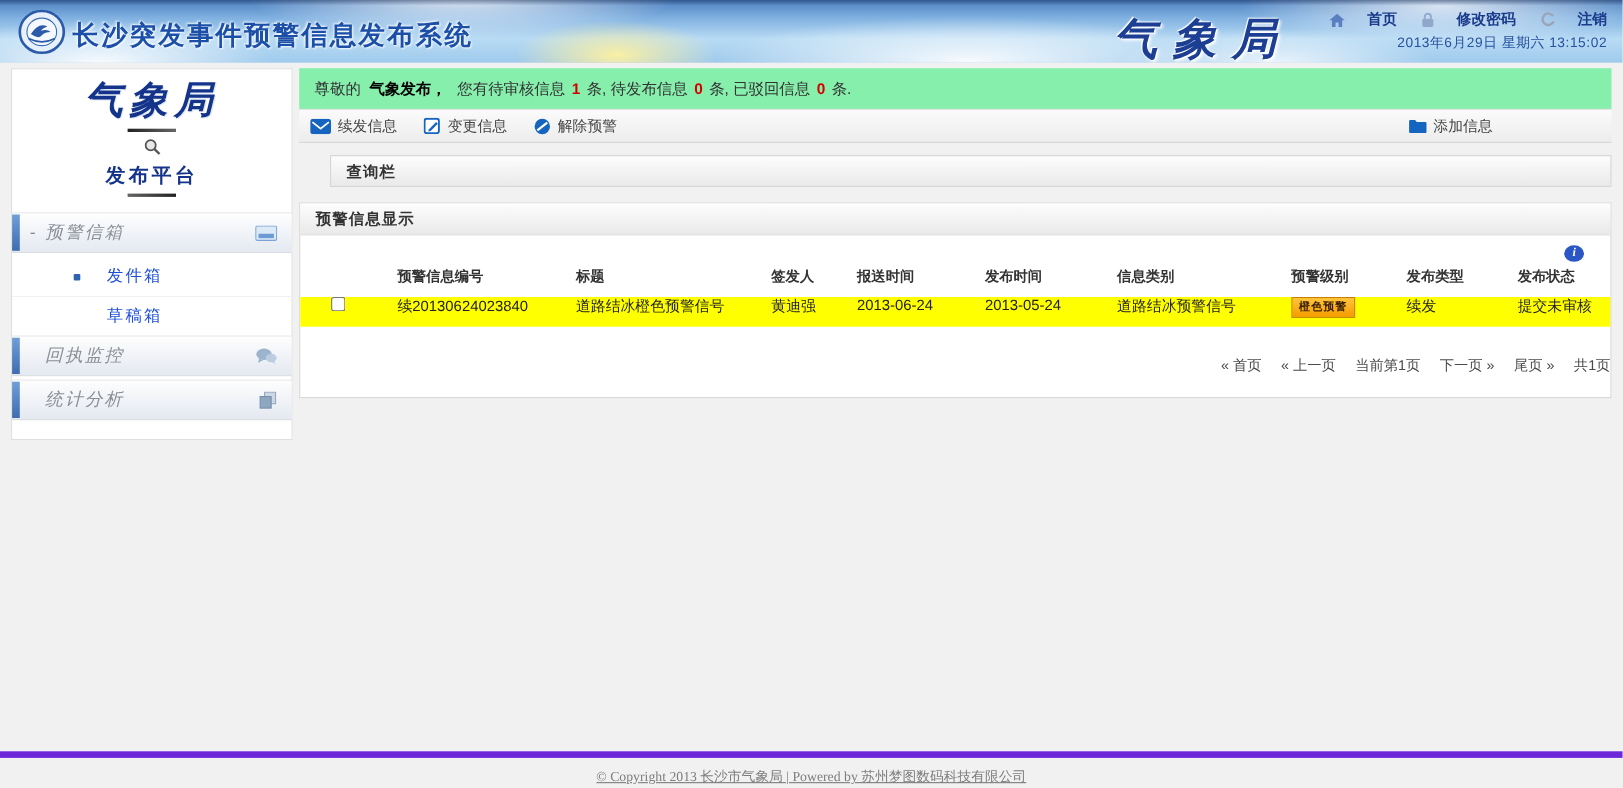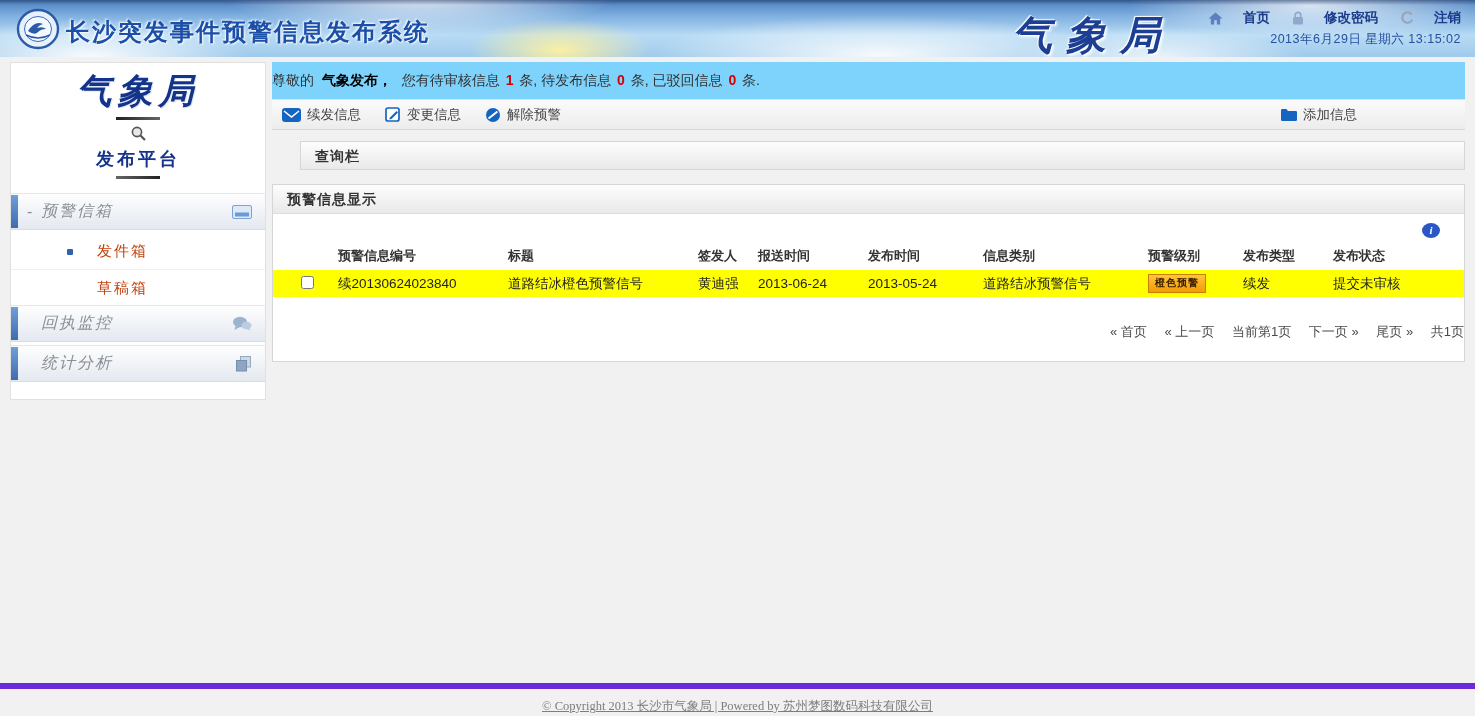--- a/index.html
+++ b/index.html
@@ -74,33 +74,33 @@
   }
   .m-section .bar {
     position:absolute; left:0; top:1px; bottom:1px; width:7px;
     background:linear-gradient(180deg,#6f9fd8,#3e6cb0);
   }
   .m-section .marker { margin-left:16px; width:12px; color:#8a8f96; }
   .m-section .lbl { margin-left:2px; letter-spacing:2px;font-style:italic; }
   .m-section .right-ic { margin-left:auto; margin-right:13px; display:flex; }
   .m-sub {
     position:relative; height:36px; line-height:36px; padding-left:86px;
-    color:#c2410c; font-size:15px; letter-spacing:2px; cursor:pointer;
+    color:#1d4ed8; font-size:15px; letter-spacing:2px; cursor:pointer;
   }
   .m-sub + .m-sub { border-top:1px solid #eef1f4; }
   .m-sub .bullet {
     position:absolute; left:56px; top:16px; width:6px; height:6px;
     background:#2f63b0; border-radius:1px; display:none;
   }
   .m-sub.active .bullet { display:block; }
 
   
   .main { position:absolute; left:272px; top:62px; width:1193px; }
   .greeting {
-    height:37px; line-height:37px; background:#7dd3fc; padding-left:0;
+    height:37px; line-height:37px; background:#86efac; padding-left:14px;
     font-size:14px; color:#333;
   }
   .greeting .uname { font-weight:bold; color:#000; margin:0 6px 0 4px; }
   .greeting .num { color:#d40000; font-weight:bold; margin:0 2px; }
   .toolbar {
     height:31px; display:flex; align-items:center; padding-left:10px;
     background:linear-gradient(180deg,#fbfbfb,#ececec);
     border-top:1px solid #e2e2e2; border-bottom:1px solid #d6d6d6;
     font-size:13.5px; color:#444;
   }
@@ -116,21 +116,21 @@
   .panel { margin-top:14px; border:1px solid #d6d6d6; background:#fff; }
   .panel .bar-head { border:none; border-bottom:1px solid #ddd; }
   .panel-body { padding:6px 0 20px; }
   .info-row { text-align:right; padding-right:24px; height:22px; }
   .info-ic {
     display:inline-block; width:18px; height:15px; background:#2a56c6; border-radius:50%;
     color:#fff; font-size:11px; font-weight:bold; font-style:italic;
     text-align:center; line-height:15px; cursor:pointer;
     font-family:"Liberation Serif", serif;
   }
-  .trow { display:flex; align-items:center; }
+  .trow { display:flex; align-items:flex-start;gap:32px; }
   .th-row { height:28px; font-weight:bold; font-size:13px; color:#333; }
   .data-row { height:27px; background:#ffff00; font-size:13.5px; color:#222; }
   .c-check { width:65px; padding-left:28px; }
   .c-id { width:170px; }
   .c-title { width:190px; }
   .c-signer { width:60px; }
   .c-submit { width:110px; }
   .c-publish { width:115px; }
   .c-category { width:165px; }
   .c-level { width:95px; }

